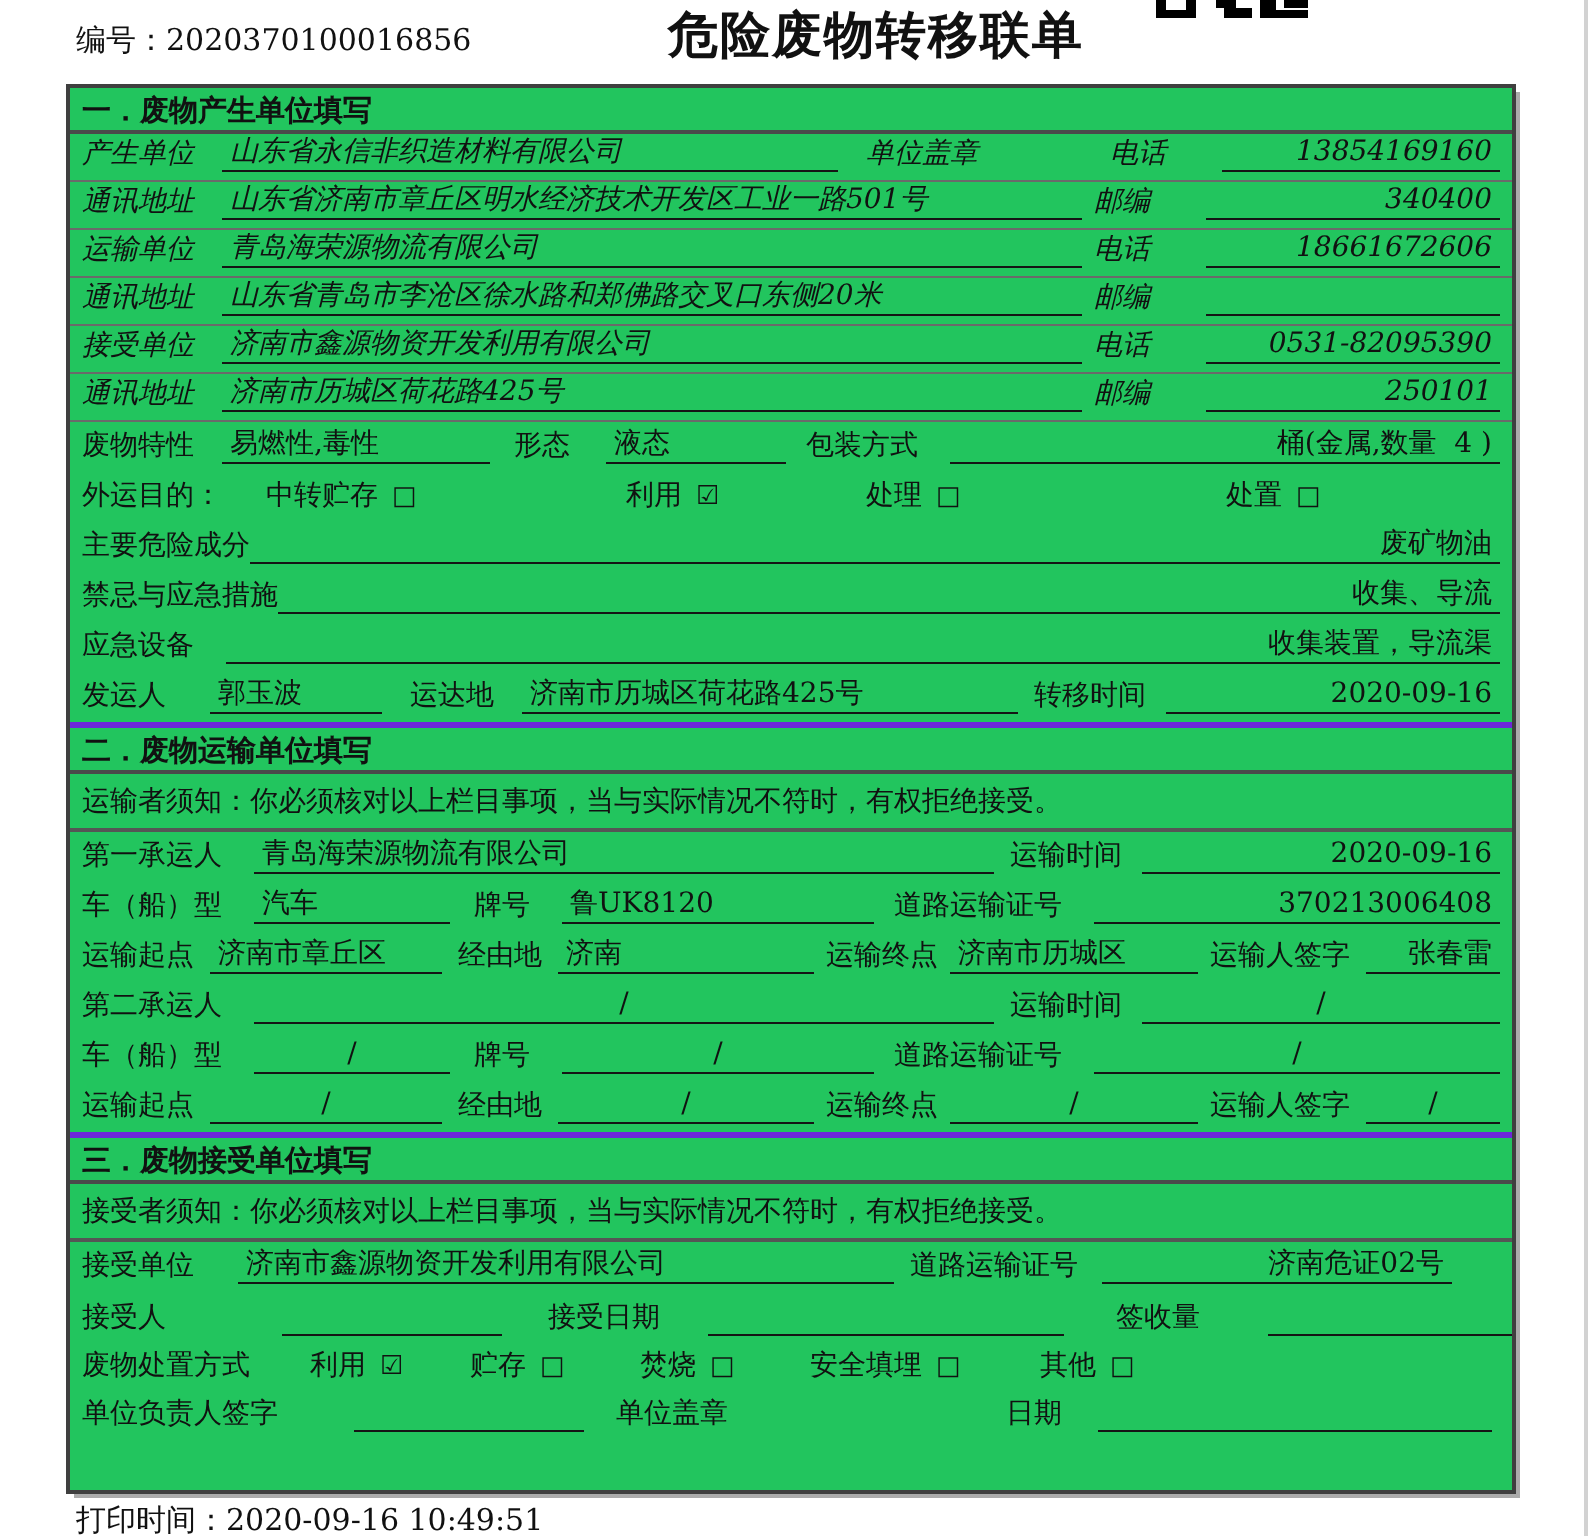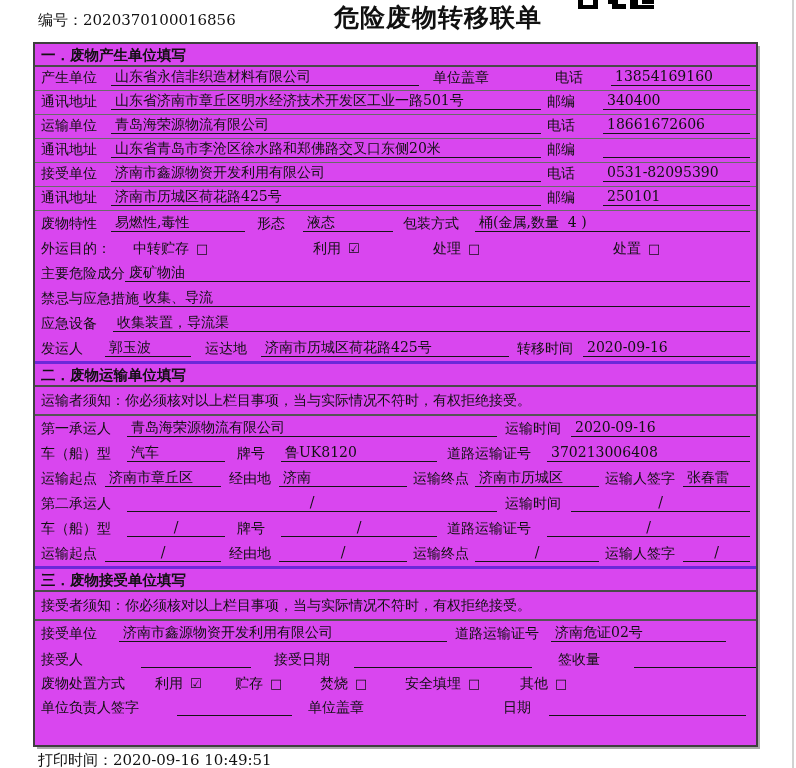--- a/index.html
+++ b/index.html
@@ -5,33 +5,33 @@
   html,body{margin:0;padding:0;background:#fff;}
   .page{position:relative;width:796px;height:768px;background:#ffffff;overflow:hidden;
         font-family:"DejaVu Serif","Liberation Serif",serif;font-size:14px;color:#111;}
   .serial{position:absolute;left:38px;top:11px;font-size:15px;white-space:pre;}
   .doc-title{position:absolute;left:438px;top:1px;transform:translateX(-50%);
         font-size:25px;font-weight:700;letter-spacing:1px;white-space:nowrap;}
   .qr{position:absolute;left:578px;top:0;width:76px;height:9px;}
   .qr div{position:absolute;background:#000;}
   .edge{position:absolute;left:792px;top:0;width:2px;height:768px;background:#d2d2d2;}
   .tbl{position:absolute;left:33px;top:42px;width:725px;height:705px;box-sizing:border-box;
-       border:2px solid #3f3f3f;box-shadow:3px 3px 0 -1px #ababab;background:#d946ef;
+       border:2px solid #3f3f3f;box-shadow:3px 3px 0 -1px #ababab;background:#22c55e;
        display:flex;flex-direction:column;overflow:hidden;}
   .sec{flex:none;display:flex;align-items:center;font-weight:700;padding:1px 6px 0;
        border-bottom:2px solid #4a4a4a;box-sizing:border-box;font-size:14.5px;}
   .bt{border-top:3px solid #6d28d9;}
   .r{flex:none;display:flex;align-items:flex-end;padding:0 6px 4px;box-sizing:border-box;}
-  .div1{border-bottom:1px solid #6a6a6a;}
+  .div1{border-bottom:1px solid #6a6a6a;font-style:italic;}
   .notice{flex:none;display:flex;align-items:center;padding:1px 6px 0;box-sizing:border-box;
        border-bottom:2px solid #555;}
   .lbl{white-space:pre;flex:none;line-height:17px;}
   .u{border-bottom:1px solid #151515;white-space:pre;overflow:hidden;flex:none;
      padding:0 4px;box-sizing:border-box;line-height:17px;min-height:17px;}
-  .uf{flex:1 1 auto;}
+  .uf{flex:1 1 auto;text-align:right;}
   .uc{text-align:center;}
   .it{flex:none;display:flex;align-items:flex-start;}
   .ck{font-family:"DejaVu Sans","Liberation Sans",sans-serif;font-size:13px;margin-left:7px;line-height:17px;}
   .h23{height:23px}.h24{height:24px}.h25{height:25px}.h26{height:26px}.h29{height:29px}
   .ft{position:absolute;left:38px;top:751px;font-size:15px;white-space:pre;}
 </style>
 </head>
 <body>
 
 <div class="page">

